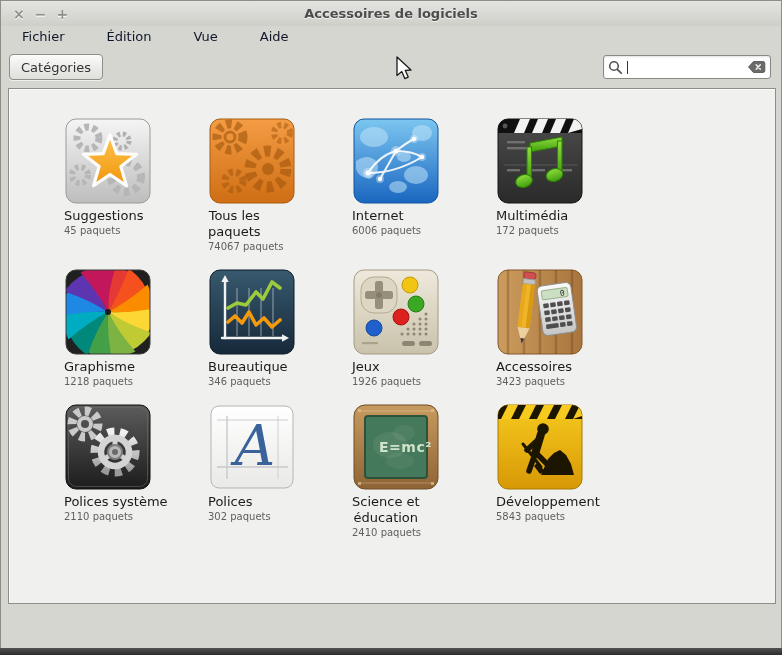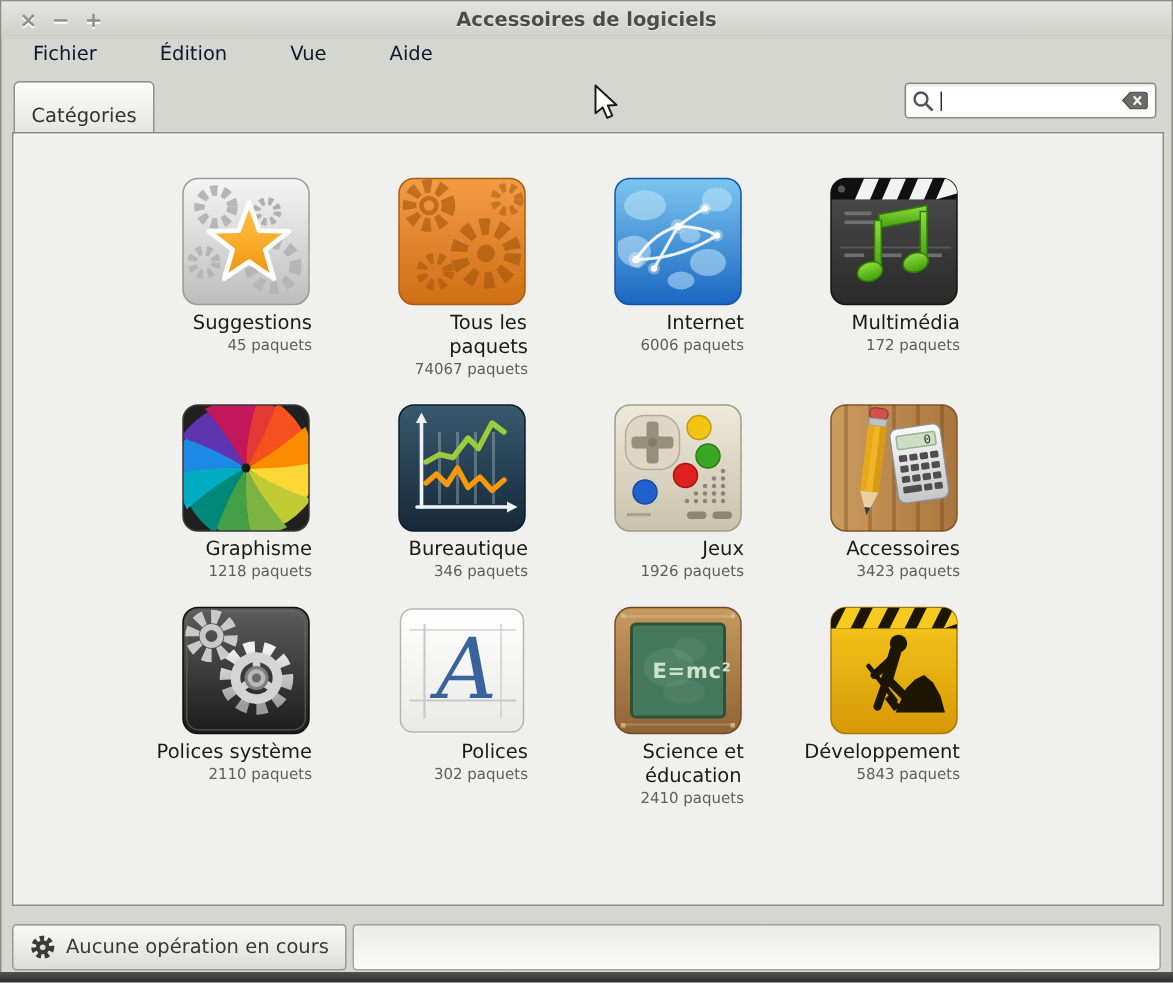--- a/index.html
+++ b/index.html
@@ -12,37 +12,37 @@
   .winbtns{display:flex;gap:10px;margin-left:12px;}
   .winbtn{color:#8f8f8c;font-weight:bold;font-size:14px;line-height:14px;cursor:default;
           text-shadow:0 1px 0 #fff;}
   .title{position:absolute;left:0;right:0;text-align:center;font-size:13px;font-weight:bold;
          color:#4c4c4c;text-shadow:0 1px 0 rgba(255,255,255,.7);pointer-events:none;}
   
   .menubar{position:absolute;left:1px;top:26px;height:21px;display:flex;align-items:center;}
   .menu-item{font-size:13px;color:#0f172a;padding:2px 21px;}
   
   .toolbar{position:absolute;left:1px;right:1px;top:47px;height:40px;}
-  .btn-categories{position:absolute;left:8px;top:7px;height:24px;padding:10px 11px;
+  .btn-categories{position:absolute;left:8px;top:7px;height:24px;padding:0 11px;
        background:linear-gradient(#fbfbfa,#dededa);border:1px solid #8f8f8a;border-radius:4px;
        font-size:13px;color:#333;display:flex;align-items:center;
        box-shadow:0 1px 0 rgba(255,255,255,.6);}
   .searchbox{position:absolute;right:10px;top:8px;width:158px;height:22px;background:#fff;
        border:1px solid #8a8a85;border-radius:3px;display:flex;align-items:center;padding:0 4px;
        box-shadow:inset 0 1px 2px rgba(0,0,0,.12);}
   .searchbox svg{flex:none;}
   .caret{width:1px;height:13px;background:#333;margin-left:4px;}
   .search-input{flex:1;border:none;outline:none;background:transparent;font-size:12px;
        min-width:10px;height:16px;padding:0 2px;font-family:inherit;}
   
   .panel{position:absolute;left:8px;top:88px;width:766px;height:514px;background:#f0f0ee;
          border:1px solid #8e8e89;box-shadow:inset 1px 1px 0 rgba(255,255,255,.8);}
   .cats{position:absolute;left:55px;top:28px;display:grid;
         grid-template-columns:repeat(4,144px);row-gap:14px;}
-  .cat{display:flex;flex-direction:column;align-items:flex-end;cursor:pointer;}
+  .cat{display:flex;flex-direction:column;align-items:flex-start;cursor:pointer;}
   .cat .ic{width:88px;height:88px;}
   .cat .lbl{margin-top:3px;font-size:13px;line-height:16px;color:#1a1a1a;text-align:center;
             white-space:pre-line;}
   .cat .cnt{font-size:10px;line-height:14px;color:#5f5f5f;text-align:center;}
   
   .infobar{position:absolute;left:14px;right:16px;bottom:35px;height:20px;background:#fbfbc8;
            border:1px solid #f4f406;font-size:12px;color:#2c2c2c;line-height:20px;
            padding-left:10px;}
   
   .statusbar{position:absolute;left:8px;right:8px;top:616px;height:31px;display:flex;gap:4px;}
@@ -507,28 +507,15 @@
           </g>
         </svg>
         <div class="lbl">Développement</div>
         <div class="cnt">5843 paquets</div>
       </div>
 
     </div>
 
   </div>
 
-  <div class="statusbar">
-    <div class="statusbox">
-      <svg width="17" height="17" viewBox="0 0 17 17">
-        <circle cx="8.5" cy="8.5" r="5.4" fill="none" stroke="#3a3a3a" stroke-width="4.6" stroke-dasharray="2.6 2.1"></circle>
-        <circle cx="8.5" cy="8.5" r="4.6" fill="#3a3a3a"></circle>
-        <circle cx="8.5" cy="8.5" r="1.9" fill="#d9d9d5"></circle>
-      </svg>
-      <span>Aucune opération en cours</span>
-    </div>
-    <div class="progress">
-      <div class="fill" style="width: 0%;"></div>
-    </div>
-  </div>
 
   <div class="bottomstrip"></div>
 </div>
 
 </body></html>

